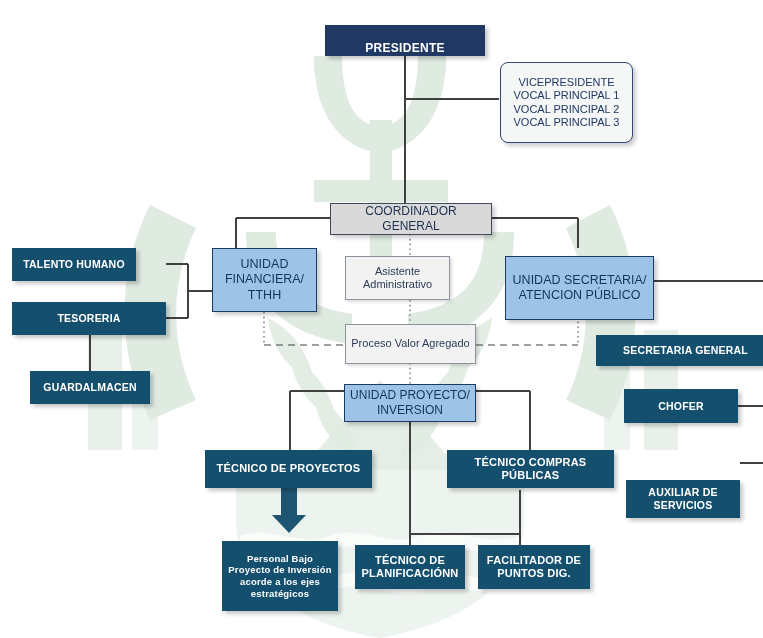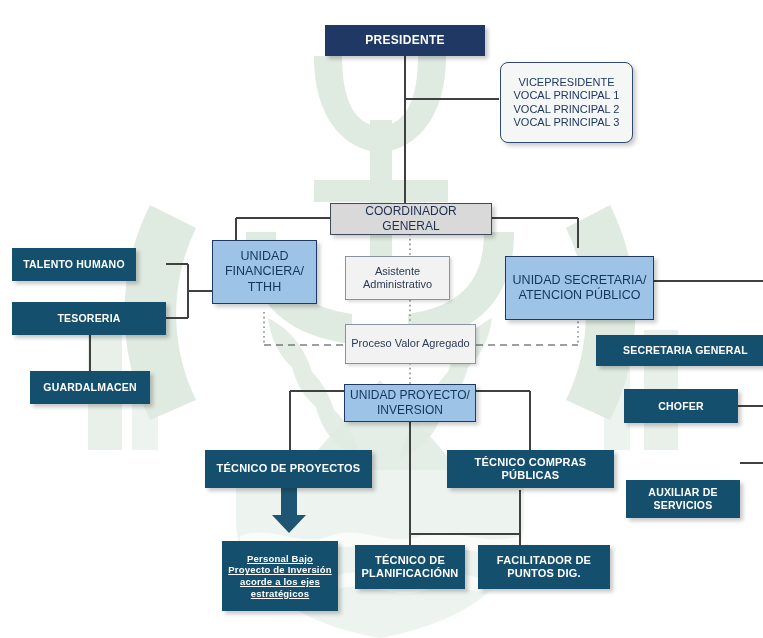--- a/index.html
+++ b/index.html
@@ -39,20 +39,21 @@
   }
   .node .lbl { display: block; width: 100%; padding: 0 4px; }
 
   
   .n-navy {
     background: #1F3864;
     color: #ffffff;
     font-weight: bold;
     letter-spacing: .3px;
     box-shadow: 3px 3px 4px rgba(0,0,0,.22);
+    align-items: flex-end;
   }
   .n-teal {
     background: #154F6E;
     color: #ffffff;
     font-weight: bold;
     letter-spacing: .2px;
     box-shadow: 3px 3px 4px rgba(0,0,0,.22);
   }
   .n-blue {
     background: #9DC3E6;
@@ -193,21 +194,21 @@
   </div>
 
   <div class="node n-light" style="left:345px; top:256px; width:105px; height:44px; font-size:11px;">
     <span class="lbl">Asistente Administrativo</span>
   </div>
 
   <div class="node n-light" style="left:345px; top:324px; width:131px; height:40px; font-size:11px;">
     <span class="lbl">Proceso Valor Agregado</span>
   </div>
 
-  <div class="node n-blue" style="left:212px; top:240px; width:105px; height:64px; font-size:12.5px;">
+  <div class="node n-blue" style="left:212px; top:248px; width:105px; height:64px; font-size:12.5px;">
     <span class="lbl">UNIDAD FINANCIERA/ TTHH</span>
   </div>
 
   <div class="node n-blue" style="left:505px; top:256px; width:149px; height:64px; font-size:12.5px;">
     <span class="lbl">UNIDAD SECRETARIA/ ATENCION PÚBLICO</span>
   </div>
 
   <div class="node n-blue" style="left:344px; top:384px; width:132px; height:38px; font-size:12px;justify-content:flex-end;">
     <span class="lbl">UNIDAD PROYECTO/ INVERSION</span>
   </div>
@@ -237,25 +238,25 @@
   </div>
 
   <div class="node n-teal" style="left:205px; top:450px; width:167px; height:38px; font-size:11px;">
     <span class="lbl">TÉCNICO DE PROYECTOS</span>
   </div>
 
   <div class="node n-teal" style="left:447px; top:450px; width:167px; height:38px; font-size:11px;">
     <span class="lbl">TÉCNICO COMPRAS PÚBLICAS</span>
   </div>
 
-  <div class="node n-teal" style="left:222px; top:541px; width:116px; height:70px; font-size:9.5px;text-decoration:underline;">
+  <div class="node n-teal" style="left:222px; top:541px; width:116px; height:70px; font-size:9.5px;">
     <span class="lbl">Personal Bajo Proyecto de Inversión acorde a los ejes estratégicos</span>
   </div>
 
   <div class="node n-teal" style="left:355px; top:545px; width:110px; height:44px; font-size:11px;">
     <span class="lbl">TÉCNICO DE PLANIFICACIÓNN</span>
   </div>
 
-  <div class="node n-teal" style="left:478px; top:545px; width:132px; height:44px; font-size:11px;">
+  <div class="node n-teal" style="left:478px; top:545px; width:112px; height:44px; font-size:11px;">
     <span class="lbl">FACILITADOR DE PUNTOS DIG.</span>
   </div>
 
 </div>
 
 </body></html>

